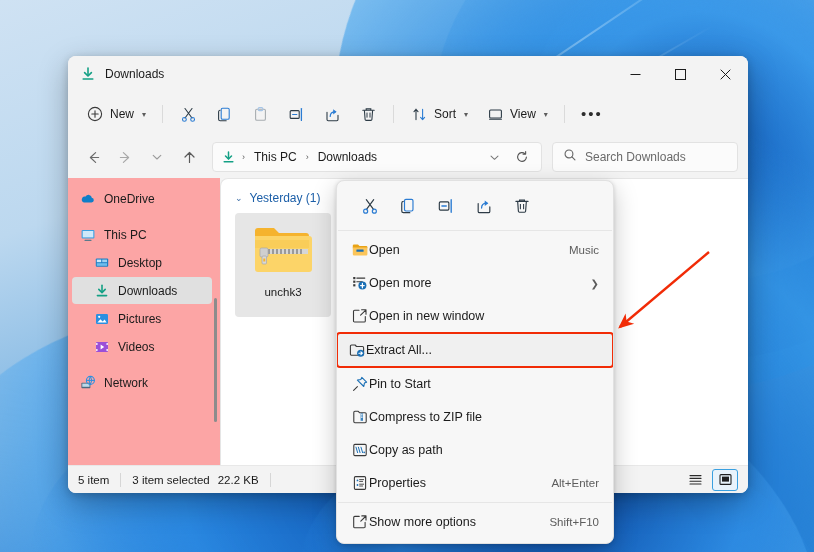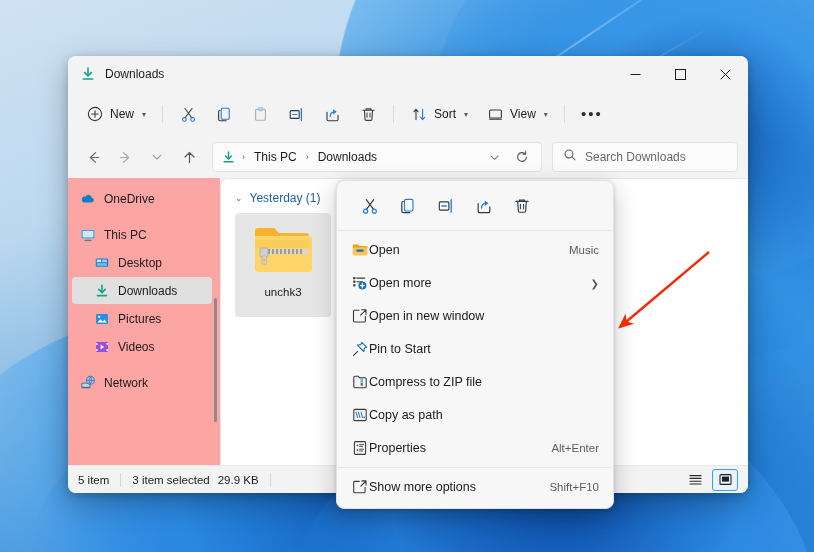--- a/index.html
+++ b/index.html
@@ -574,21 +574,21 @@
         </span>
         <span class="tile-label">unchk3</span>
       </div>
     </div>
   </div>
 
   <div class="statusbar">
     <span>5 item</span>
     <span class="st-sep"></span>
     <span>3 item selected</span>
-    <span style="margin-left:8px;">29.9 KB</span>
+    <span style="margin-left:8px;">22.2 KB</span>
     <span class="st-sep"></span>
     <span class="st-right">
       <span class="viewtog">
         <svg width="15" height="15" viewBox="0 0 15 15">
             <path d="M2 3.6h11M2 6.4h11M2 9.2h11M2 12h11" stroke="#2b2b2b" stroke-width="1.1" stroke-linecap="round"></path>
           </svg>
       </span>
       <span class="viewtog active">
         <svg width="15" height="15" viewBox="0 0 15 15">
             <rect x="2" y="2.6" width="11" height="9.8" rx="1" fill="none" stroke="#1f1f1f" stroke-width="1.1"></rect>
@@ -671,20 +671,30 @@
   <div class="ctx-item">
     <span class="ctx-ic">
       <svg width="18" height="18" viewBox="0 0 18 18">
         <path d="M8 3.2H3.6A1.1 1.1 0 0 0 2.5 4.3v9.6a1.1 1.1 0 0 0 1.1 1.1h9.6a1.1 1.1 0 0 0 1.1-1.1V9.6" fill="none" stroke="#3a3a3a" stroke-width="1.1" stroke-linecap="round"></path>
         <path d="M9.6 8.2l5.4-5.4M10.6 2.8H15v4.4" fill="none" stroke="#3a3a3a" stroke-width="1.1" stroke-linecap="round" stroke-linejoin="round"></path>
       </svg>
     </span>
     <span>Open in new window</span>
   </div>
 
+  <div class="ctx-item highlight">
+    <span class="ctx-ic">
+      <svg width="18" height="18" viewBox="0 0 18 18">
+        <path d="M2.4 5.2a1.2 1.2 0 0 1 1.2-1.2h3.5l1.4 1.5h5.9a1.2 1.2 0 0 1 1.2 1.2v6.4a1.2 1.2 0 0 1-1.2 1.2H3.6a1.2 1.2 0 0 1-1.2-1.2z" fill="none" stroke="#3a3a3a" stroke-width="1.1" stroke-linejoin="round"></path>
+        <circle cx="12.6" cy="12.2" r="3.5" fill="#1a6fb5"></circle>
+        <path d="M10.9 12.2h3.4M12.9 10.8l1.5 1.4-1.5 1.4" fill="none" stroke="#fff" stroke-width="1.1" stroke-linecap="round" stroke-linejoin="round"></path>
+      </svg>
+    </span>
+    <span>Extract All...</span>
+  </div>
 
   <div class="ctx-item">
     <span class="ctx-ic">
       <svg width="18" height="18" viewBox="0 0 18 18">
         <path d="M10.8 2.4l4.8 4.8-2.2.9-.6 3.4-6.4-6.4 3.4-.6z" fill="none" stroke="#1a6fb5" stroke-width="1.1" stroke-linejoin="round"></path>
         <path d="M6.4 11.6L2.6 15.4" stroke="#3a3a3a" stroke-width="1.1" stroke-linecap="round"></path>
       </svg>
     </span>
     <span>Pin to Start</span>
   </div>

